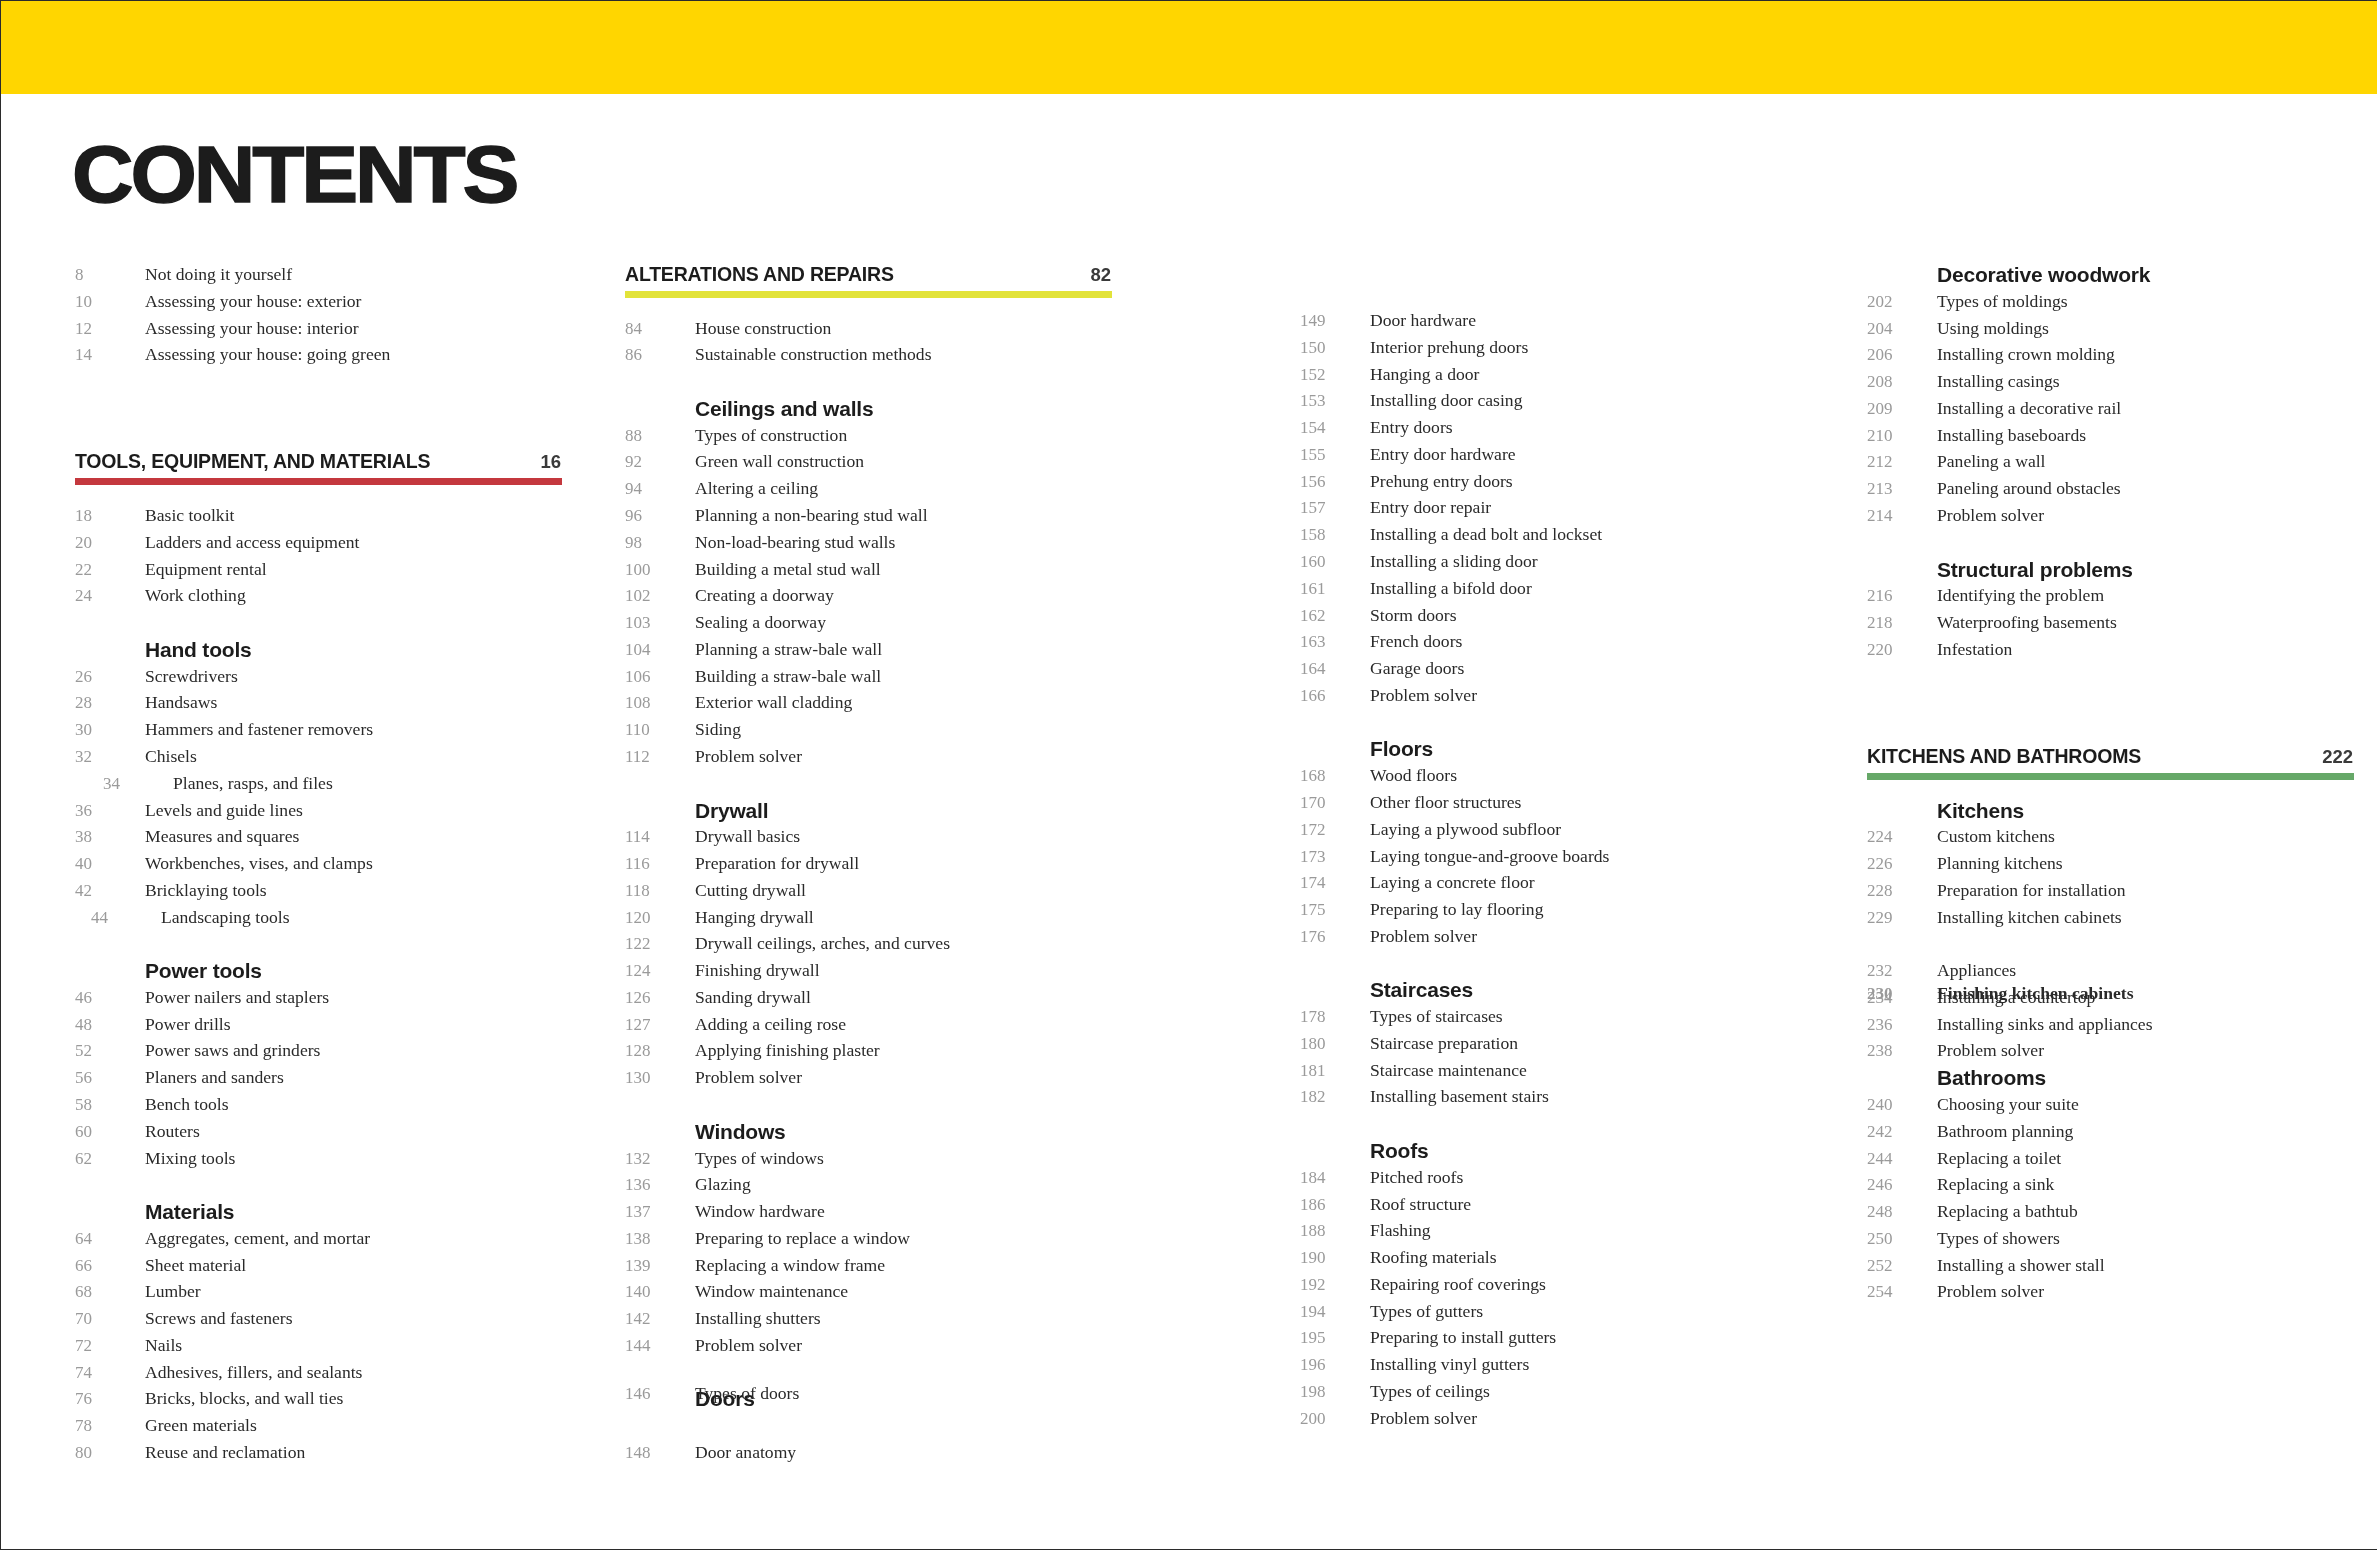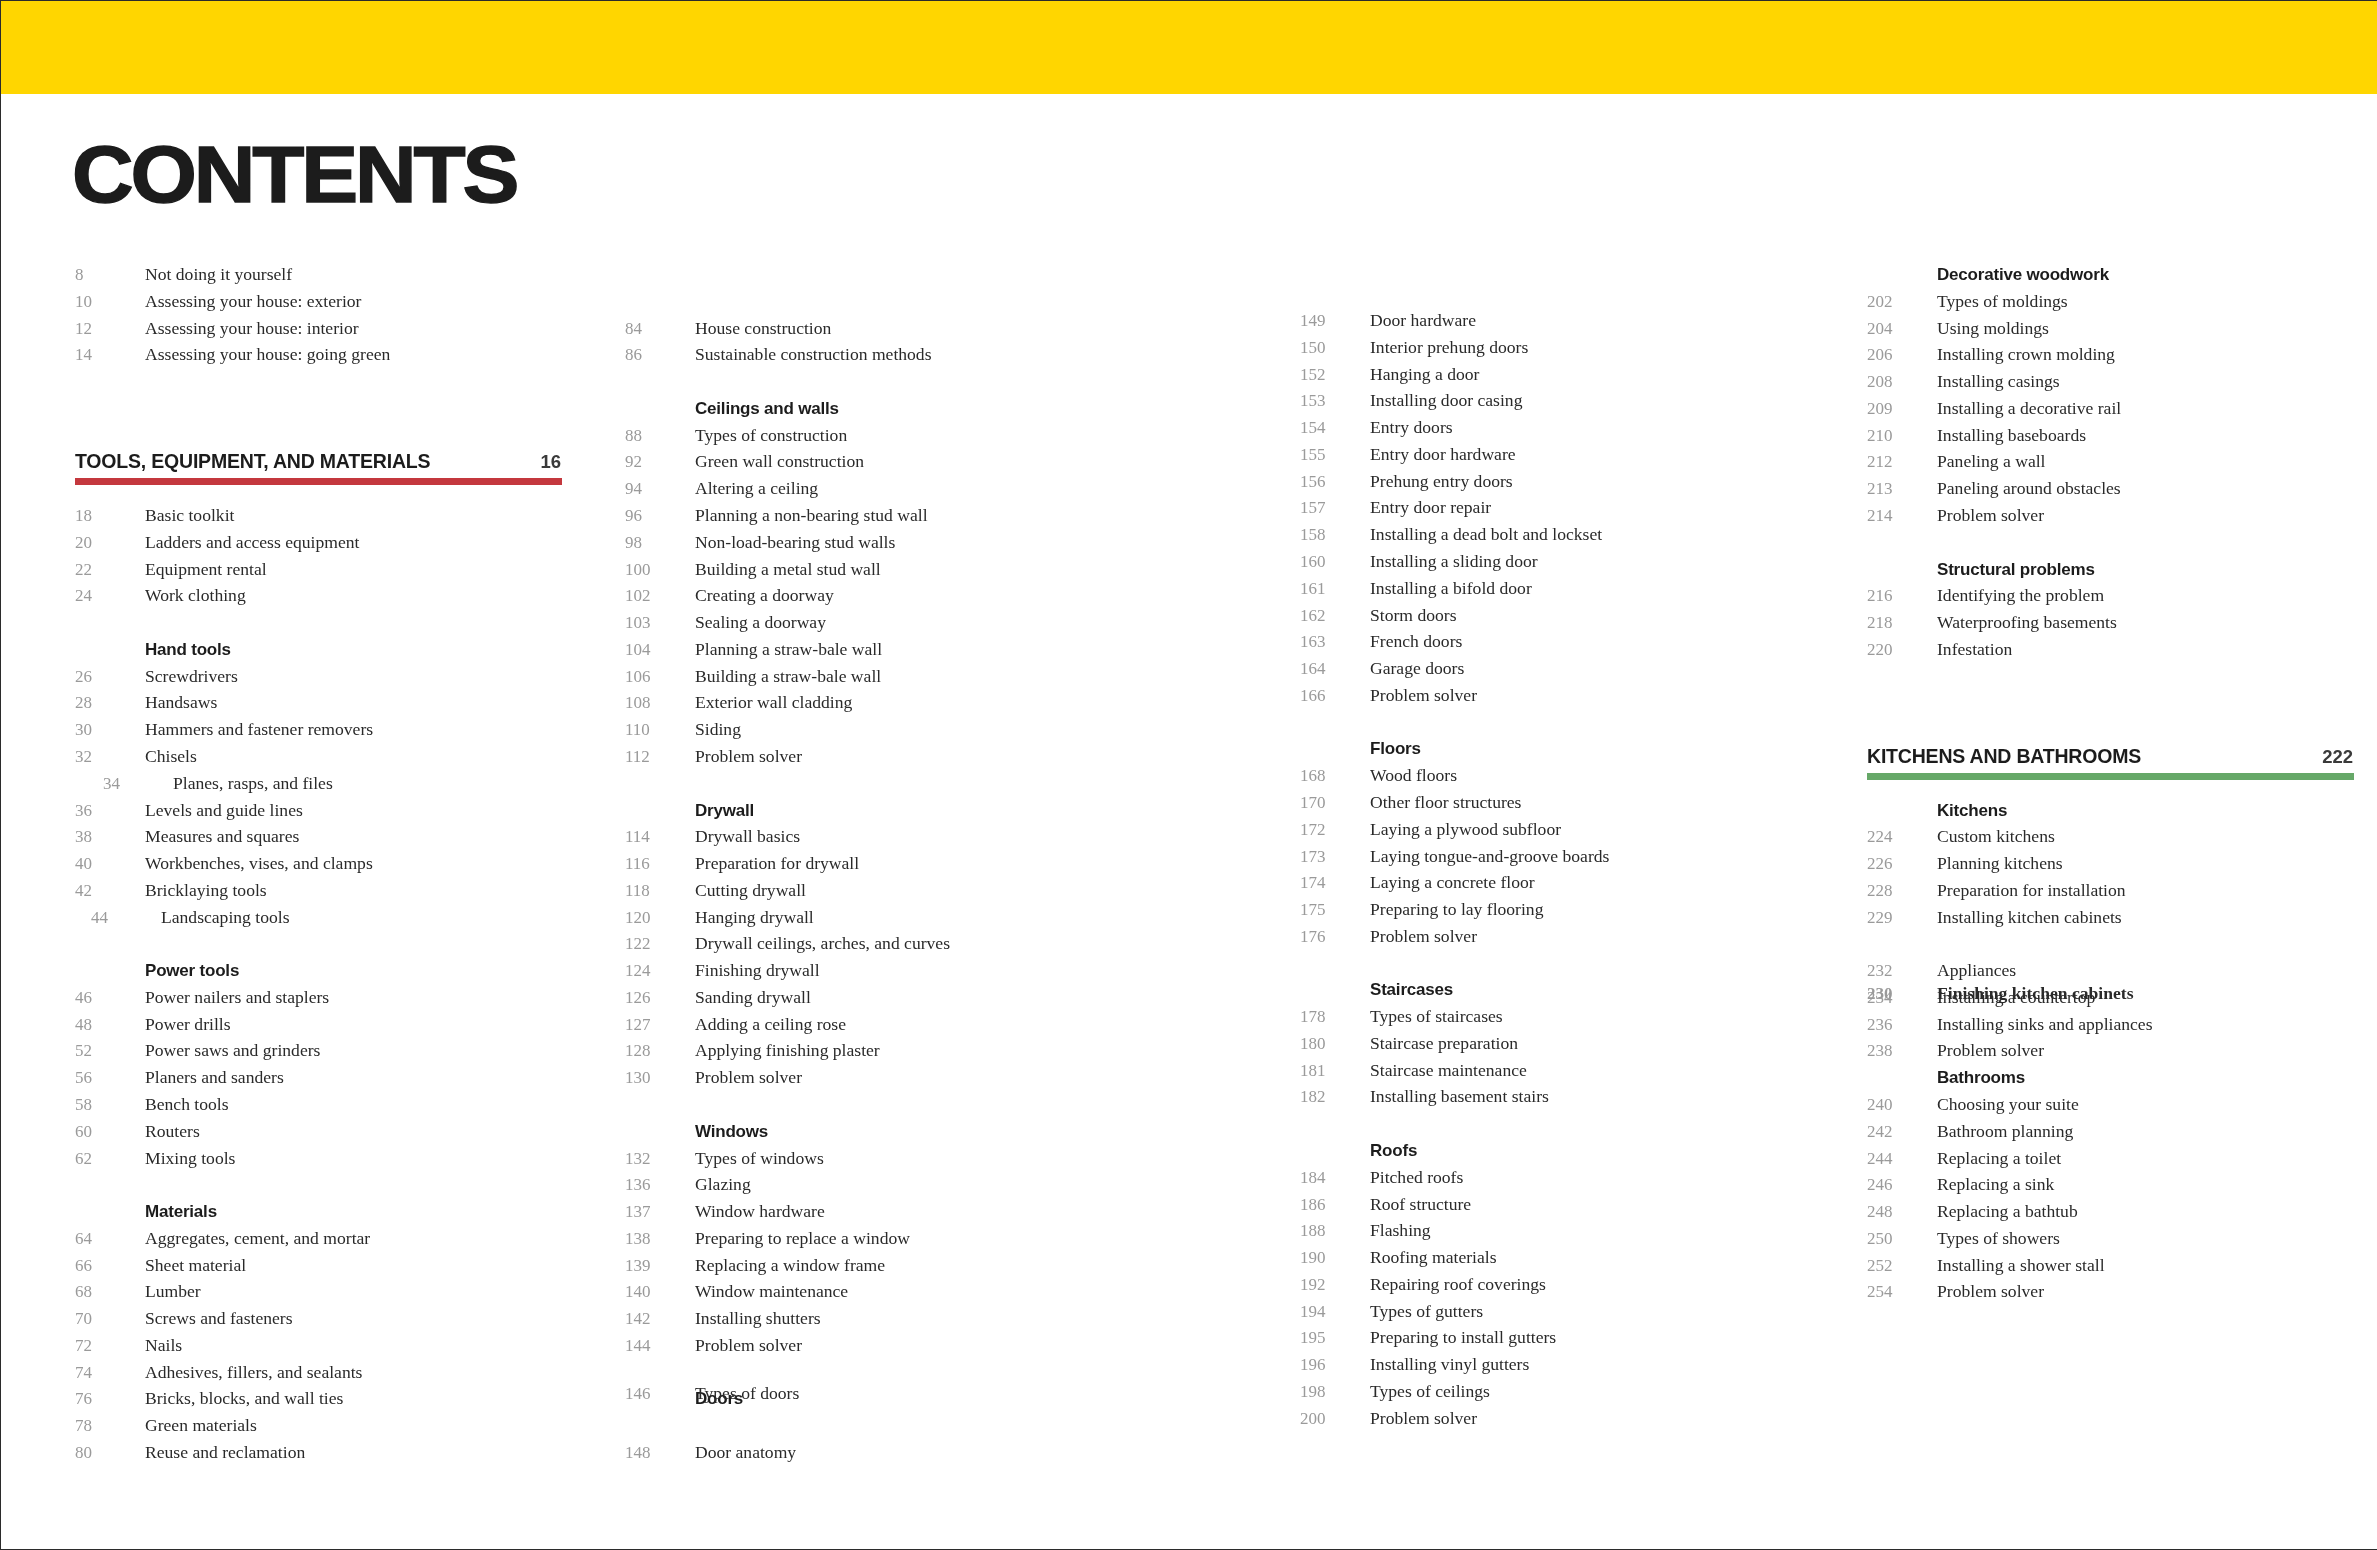--- a/index.html
+++ b/index.html
@@ -32,21 +32,21 @@
       position: absolute; left: 0; top: 0; line-height: 27px;
       font-family: "Liberation Serif", serif; font-size: 17px; color: #9a9a9a;
     }
     .txt {
       position: absolute; left: 70px; top: 0; line-height: 27px; white-space: nowrap;
       font-family: "Liberation Serif", serif; font-size: 17.6px; color: #2a2a2a;
     }
     .sub {
       position: absolute; left: 70px; top: 0; line-height: 27px; white-space: nowrap;
       font-family: "Liberation Sans", sans-serif; font-weight: bold;
-      font-size: 17px; color: #1c1c1c; letter-spacing: -0.2px;
+      font-size: 21px; color: #1c1c1c; letter-spacing: -0.2px;
     }
     .sec {
       position: absolute; left: 0; height: 38px; width: 487px;
     }
     .sec-title {
       position: absolute; left: 0; top: 0; line-height: 27px; white-space: nowrap;
       font-family: "Liberation Sans", sans-serif; font-weight: bold;
       font-size: 19.5px; color: #1c1c1c; letter-spacing: -0.2px;
     }
     .sec-page {
@@ -212,20 +212,25 @@
         <span class="num">78</span>
         <span class="txt">Green materials</span>
       </div>
       <div class="row" style="top: 1438px;">
         <span class="num">80</span>
         <span class="txt">Reuse and reclamation</span>
       </div>
     </div>
 
   <div class="col" style="left:624px;" id="col2">
+      <div class="sec" style="top: 260px;">
+        <span class="sec-title">ALTERATIONS AND REPAIRS</span>
+        <span class="sec-page">82</span>
+        <div class="sec-rule" style="background: rgb(226, 227, 58);"></div>
+      </div>
       <div class="row" style="top: 314px;">
         <span class="num">84</span>
         <span class="txt">House construction</span>
       </div>
       <div class="row" style="top: 340px;">
         <span class="num">86</span>
         <span class="txt">Sustainable construction methods</span>
       </div>
       <div class="row" style="top: 394px;">
         <span class="sub">Ceilings and walls</span>

